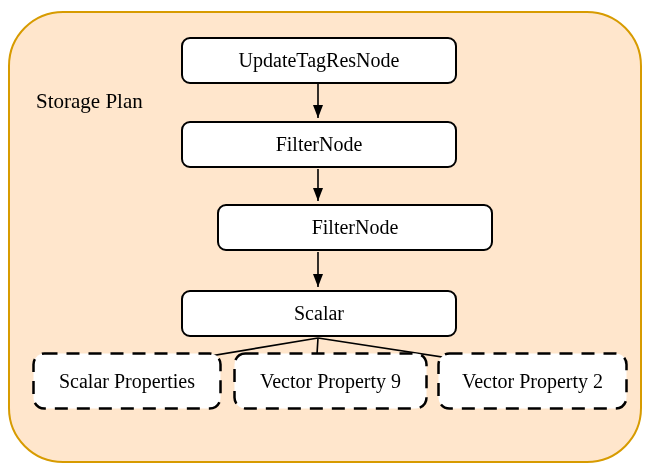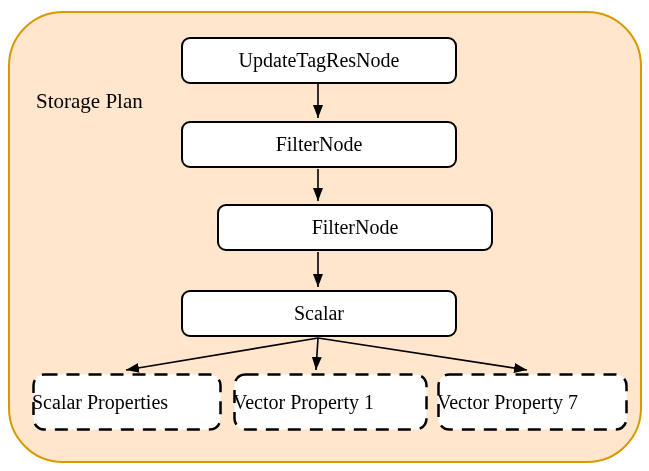--- a/index.html
+++ b/index.html
@@ -64,25 +64,25 @@
     justify-content: center;
     font-size: 20px;
     white-space: nowrap;
   }
   .n1 { top: 37px; }
   .n2 { top: 121px; }
   .n3 { top: 204px; margin-left: 36px; }
   .n4 { top: 290px; }
   .leaf {
     position: absolute;
-    top: 373px;
+    top: 352px;
     height: 58px;
     display: flex;
     align-items: center;
-    justify-content: flex-start;
+    justify-content: center;
     font-size: 20px;
     white-space: nowrap;
   }
   .l1 { left: 32px;  width: 190px; }
   .l2 { left: 233px; width: 195px; }
   .l3 { left: 437px; width: 191px; }
   .leaf-border {
     position: absolute;
     left: 0;
     top: 0;
@@ -130,23 +130,23 @@
     <svg class="leaf-border" width="190" height="58">
       <rect x="1.5" y="1.5" width="187" height="55" rx="11" ry="11"></rect>
     </svg>
     <span class="leaf-label">Scalar Properties</span>
   </div>
 
   <div class="leaf l2">
     <svg class="leaf-border" width="195" height="58">
       <rect x="1.5" y="1.5" width="192" height="55" rx="11" ry="11"></rect>
     </svg>
-    <span class="leaf-label">Vector Property 1</span>
+    <span class="leaf-label">Vector Property 9</span>
   </div>
 
   <div class="leaf l3">
     <svg class="leaf-border" width="191" height="58">
       <rect x="1.5" y="1.5" width="188" height="55" rx="11" ry="11"></rect>
     </svg>
-    <span class="leaf-label">Vector Property 7</span>
+    <span class="leaf-label">Vector Property 2</span>
   </div>
 
 </div>
 
 </body></html>

